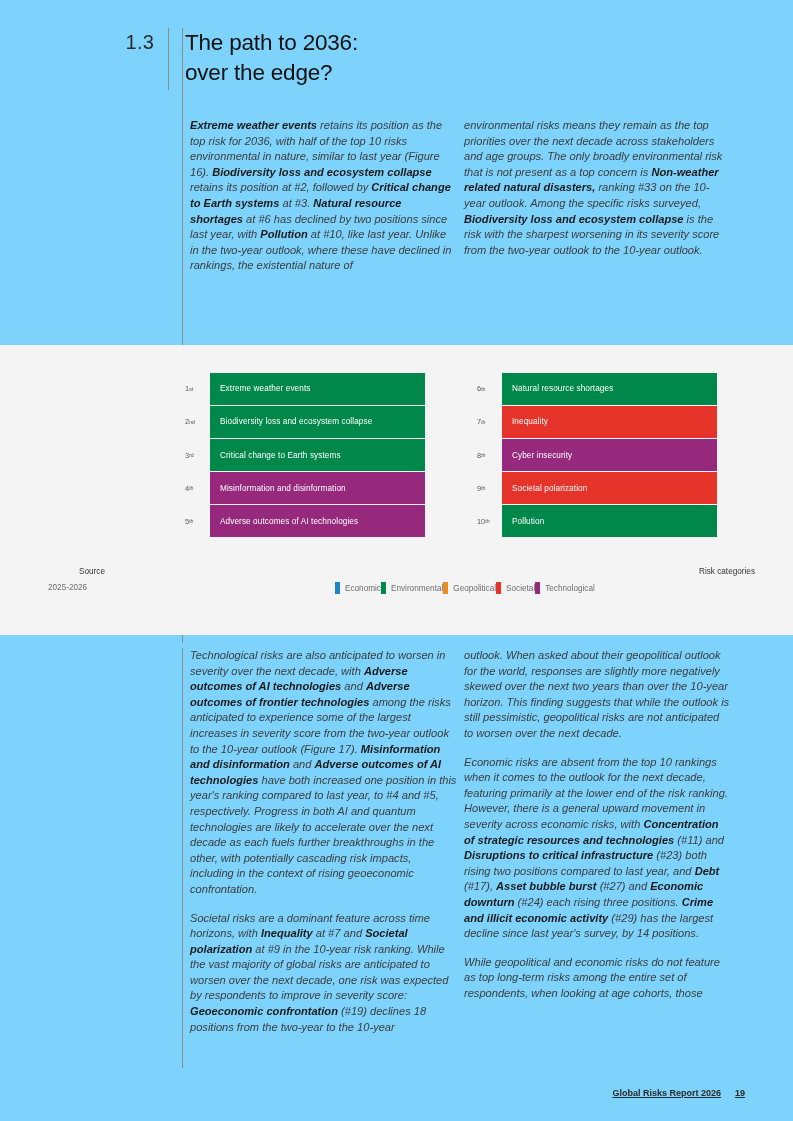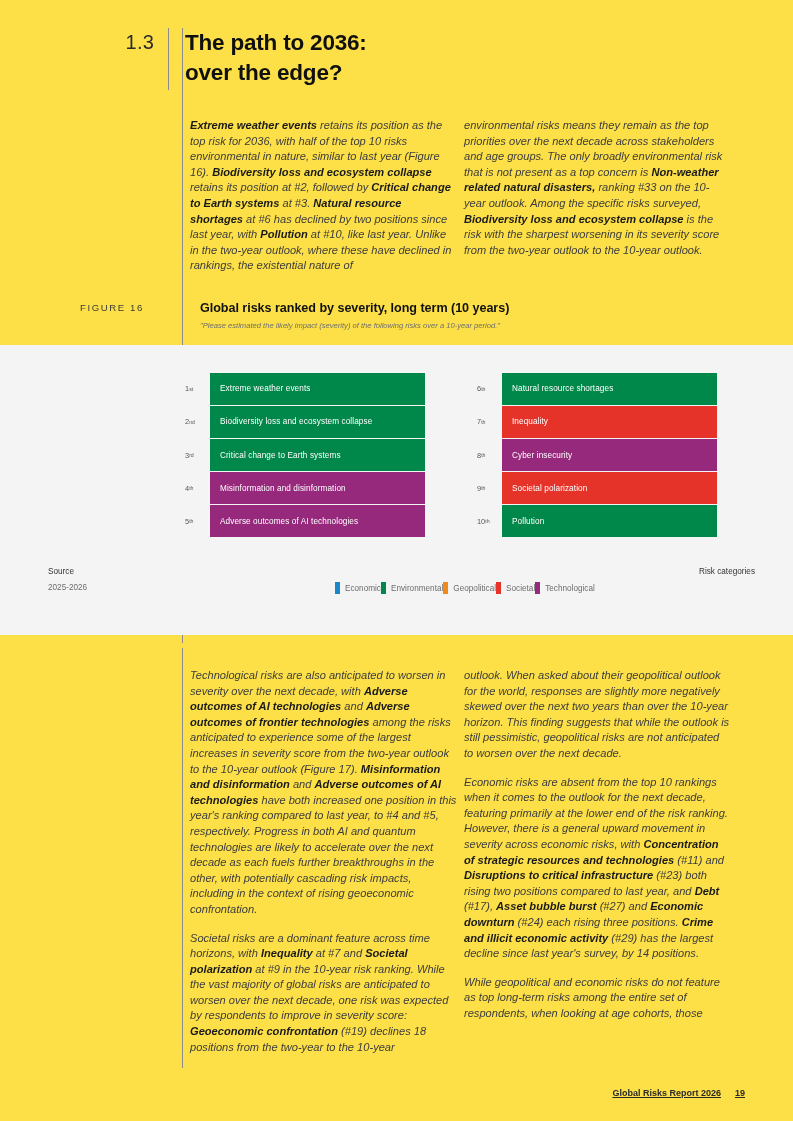--- a/index.html
+++ b/index.html
@@ -8,21 +8,21 @@
     height: 1121px;
     background: #ffffff;
     font-family: "Liberation Sans", sans-serif;
     -webkit-font-smoothing: antialiased;
   }
   .page {
     position: relative;
     width: 793px;
     height: 1121px;
     overflow: hidden;
-    background: #fde047;
+    background: #7dd3fc;
   }
 
   
   .section-head {
     position: absolute;
     left: 95px;
     top: 28px;
     width: 660px;
     display: flex;
     align-items: flex-start;
@@ -39,21 +39,21 @@
   }
   .head-rule {
     width: 1px;
     background: #8c8c8c;
     align-self: stretch;
     min-height: 62px;
   }
   .section-title {
     padding-left: 16px;
     font-size: 22.5px;
-    font-weight: bold;
+    font-weight: normal;
     color: #101010;
     line-height: 30px;
     letter-spacing: -0.2px;
   }
 
   
   .spine {
     position: absolute;
     left: 182px;
     top: 28px;
@@ -82,21 +82,21 @@
     font-size: 11.1px;
     line-height: 15.6px;
     color: #3c3c3c;
     text-align: left;
   }
   .body-text p { margin-bottom: 13px; }
   .body-text p:last-child { margin-bottom: 0; }
   .body-text b { color: #1a1a1a; font-weight: bold; }
 
   .cols-top { left: 190px; top: 118px; }
-  .cols-bottom { left: 190px; top: 668px; }
+  .cols-bottom { left: 190px; top: 648px; }
 
   
   .fig-head {
     position: absolute;
     left: 80px;
     top: 300px;
     width: 680px;
     display: flex;
     align-items: flex-start;
   }
@@ -186,20 +186,21 @@
   .source {
     position: absolute;
     left: 48px;
     top: 222px;
     width: 300px;
   }
   .source-title {
     font-size: 8.2px;
     color: #333333;
     margin-bottom: 5px;
+    margin-left: 31px;
   }
   .source-body {
     font-size: 8.2px;
     color: #6d6d6d;
     line-height: 13px;
   }
   .legend {
     position: absolute;
     left: 335px;
     top: 222px;
@@ -266,28 +267,20 @@
 
   <div class="cols cols-top">
     <div class="col">
       <div class="body-text"><b>Extreme weather events</b> retains its position as the top risk for 2036, with half of the top 10 risks environmental in nature, similar to last year (Figure 16). <b>Biodiversity loss and ecosystem collapse</b> retains its position at #2, followed by <b>Critical change to Earth systems</b> at #3. <b>Natural resource shortages</b> at #6 has declined by two positions since last year, with <b>Pollution</b> at #10, like last year. Unlike in the two-year outlook, where these have declined in rankings, the existential nature of</div>
     </div>
     <div class="col">
       <div class="body-text">environmental risks means they remain as the top priorities over the next decade across stakeholders and age groups. The only broadly environmental risk that is not present as a top concern is <b>Non-weather related natural disasters,</b> ranking #33 on the 10-year outlook. Among the specific risks surveyed, <b>Biodiversity loss and ecosystem collapse</b> is the risk with the sharpest worsening in its severity score from the two-year outlook to the 10-year outlook.</div>
     </div>
   </div>
 
-  <div class="fig-head">
-    <div class="fig-label">FIGURE 16</div>
-    <div class="fig-rule"></div>
-    <div class="fig-text">
-      <div class="fig-title">Global risks ranked by severity, long term (10 years)</div>
-      <div class="fig-sub">"Please estimated the likely impact (severity) of the following risks over a 10-year period."</div>
-    </div>
-  </div>
 
   <div class="panel">
 
     <div class="chart">
       <div class="chart-col" id="col-left">
           <div class="bar-row">
             <div class="rank">1<sup>st</sup></div>
             <div class="bar" style="background: rgb(0, 135, 74);">Extreme weather events</div>
           </div>
           <div class="bar-row">

